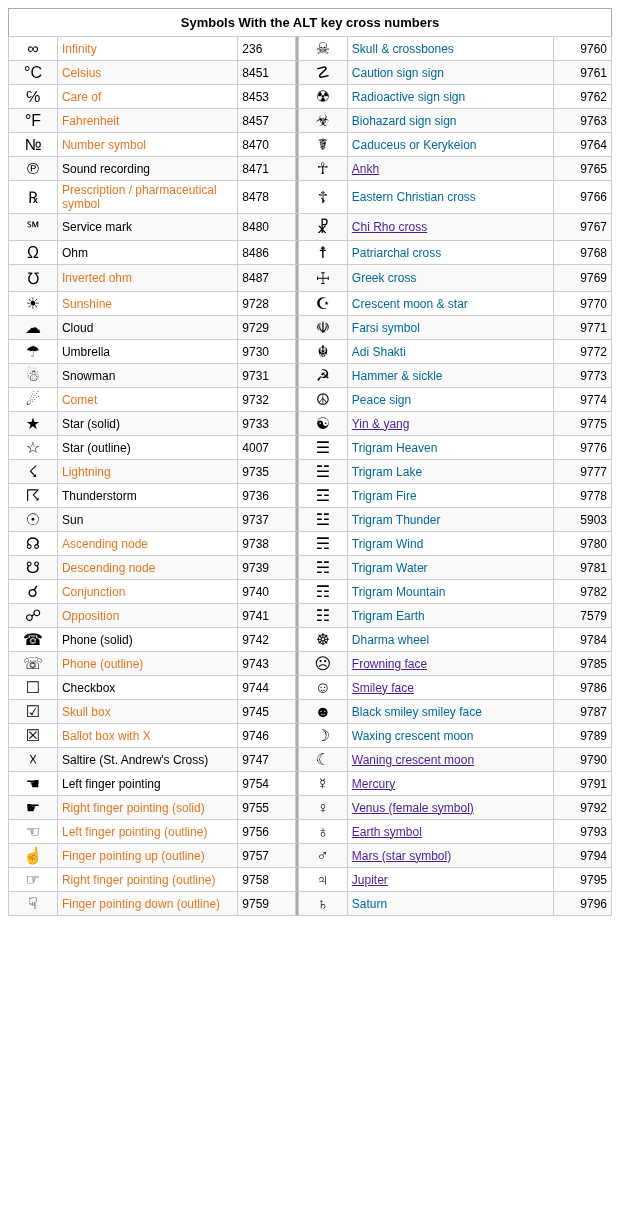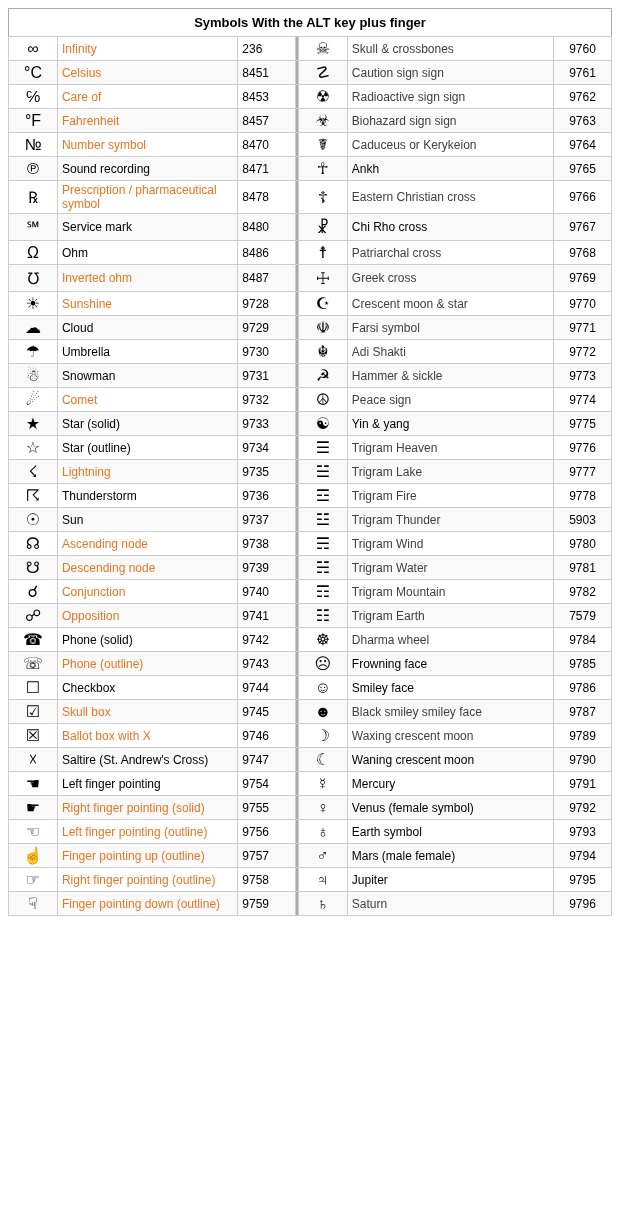--- a/index.html
+++ b/index.html
@@ -58,32 +58,32 @@
     tr:nth-child(even) { background: #f9f9f9; }
     tr:nth-child(odd) { background: #fff; }
     .sym-cell2 {
       width: 38px;
       text-align: center;
       font-size: 16px;
     }
     .name-cell2 {
       width: 160px;
     }
-    .name-cell2.orange { color: #000000; }
-    .name-cell2.black { color: #404040; }
+    .name-cell2.orange { color: #4c1d95; text-decoration: underline; }
+    .name-cell2.black { color: #0369a1; }
     .num-cell2 {
       width: 45px;
-      text-align: center;
+      text-align: right;
     }
   </style>
 </head>
 <body>
 
 <div class="page-wrapper">
-  <div class="title">Symbols With the ALT key plus finger</div>
+  <div class="title">Symbols With the ALT key cross numbers</div>
   <table>
     <tbody id="table-body">
         <tr>
           <td class="sym-cell">∞</td>
           <td class="name-cell ">Infinity</td>
           <td class="num-cell">236</td>
           <td class="divider-col"></td>
           <td class="sym-cell2">☠</td>
           <td class="name-cell2 black">Skull &amp; crossbones</td>
           <td class="num-cell2">9760</td>
@@ -219,21 +219,21 @@
           <td class="name-cell black">Star (solid)</td>
           <td class="num-cell">9733</td>
           <td class="divider-col"></td>
           <td class="sym-cell2">☯</td>
           <td class="name-cell2 orange">Yin &amp; yang</td>
           <td class="num-cell2">9775</td>
         </tr>
         <tr>
           <td class="sym-cell">☆</td>
           <td class="name-cell black">Star (outline)</td>
-          <td class="num-cell">9734</td>
+          <td class="num-cell">4007</td>
           <td class="divider-col"></td>
           <td class="sym-cell2">☰</td>
           <td class="name-cell2 black">Trigram Heaven</td>
           <td class="num-cell2">9776</td>
         </tr>
         <tr>
           <td class="sym-cell">☇</td>
           <td class="name-cell ">Lightning</td>
           <td class="num-cell">9735</td>
           <td class="divider-col"></td>
@@ -375,21 +375,21 @@
           <td class="sym-cell2">♁</td>
           <td class="name-cell2 orange">Earth symbol</td>
           <td class="num-cell2">9793</td>
         </tr>
         <tr>
           <td class="sym-cell">☝</td>
           <td class="name-cell ">Finger pointing up (outline)</td>
           <td class="num-cell">9757</td>
           <td class="divider-col"></td>
           <td class="sym-cell2">♂</td>
-          <td class="name-cell2 orange">Mars (male female)</td>
+          <td class="name-cell2 orange">Mars (star symbol)</td>
           <td class="num-cell2">9794</td>
         </tr>
         <tr>
           <td class="sym-cell">☞</td>
           <td class="name-cell ">Right finger pointing (outline)</td>
           <td class="num-cell">9758</td>
           <td class="divider-col"></td>
           <td class="sym-cell2">♃</td>
           <td class="name-cell2 orange">Jupiter</td>
           <td class="num-cell2">9795</td>

